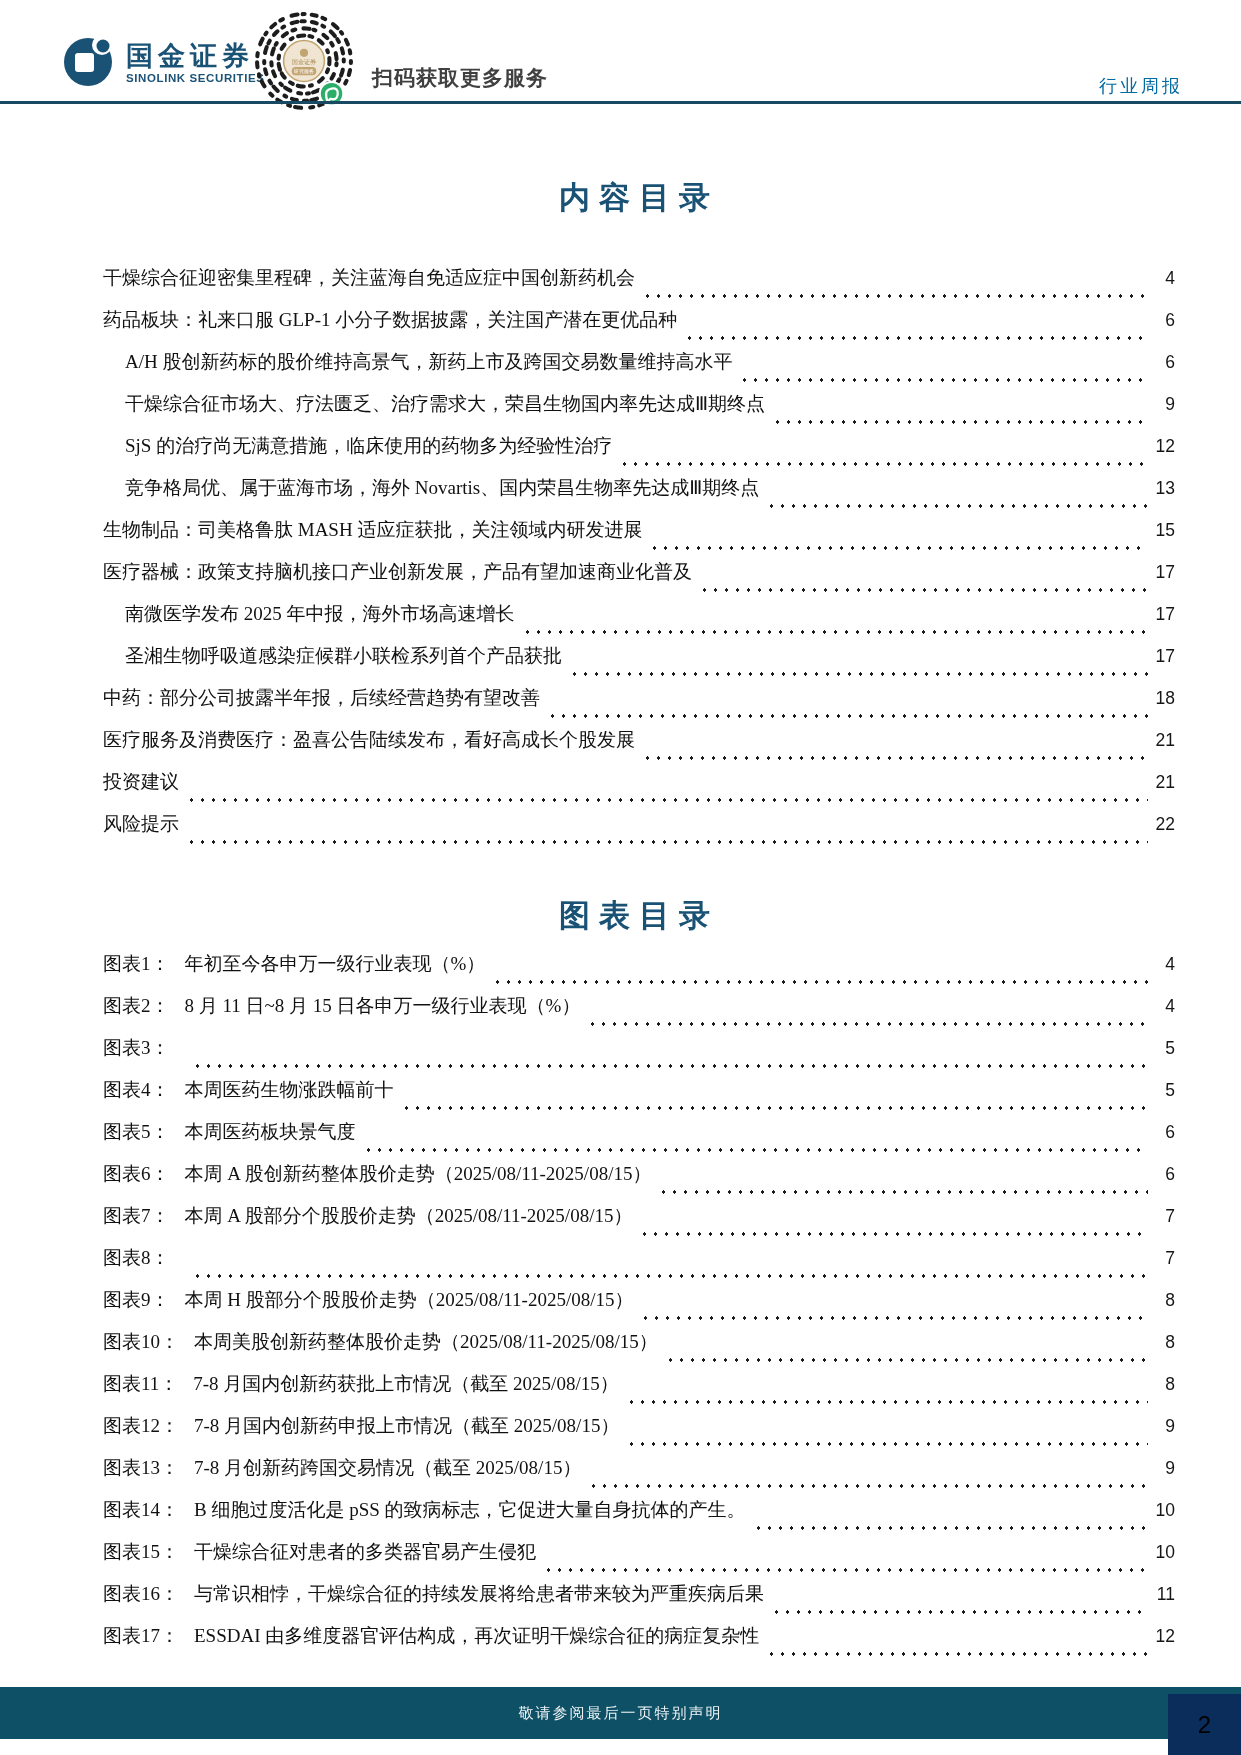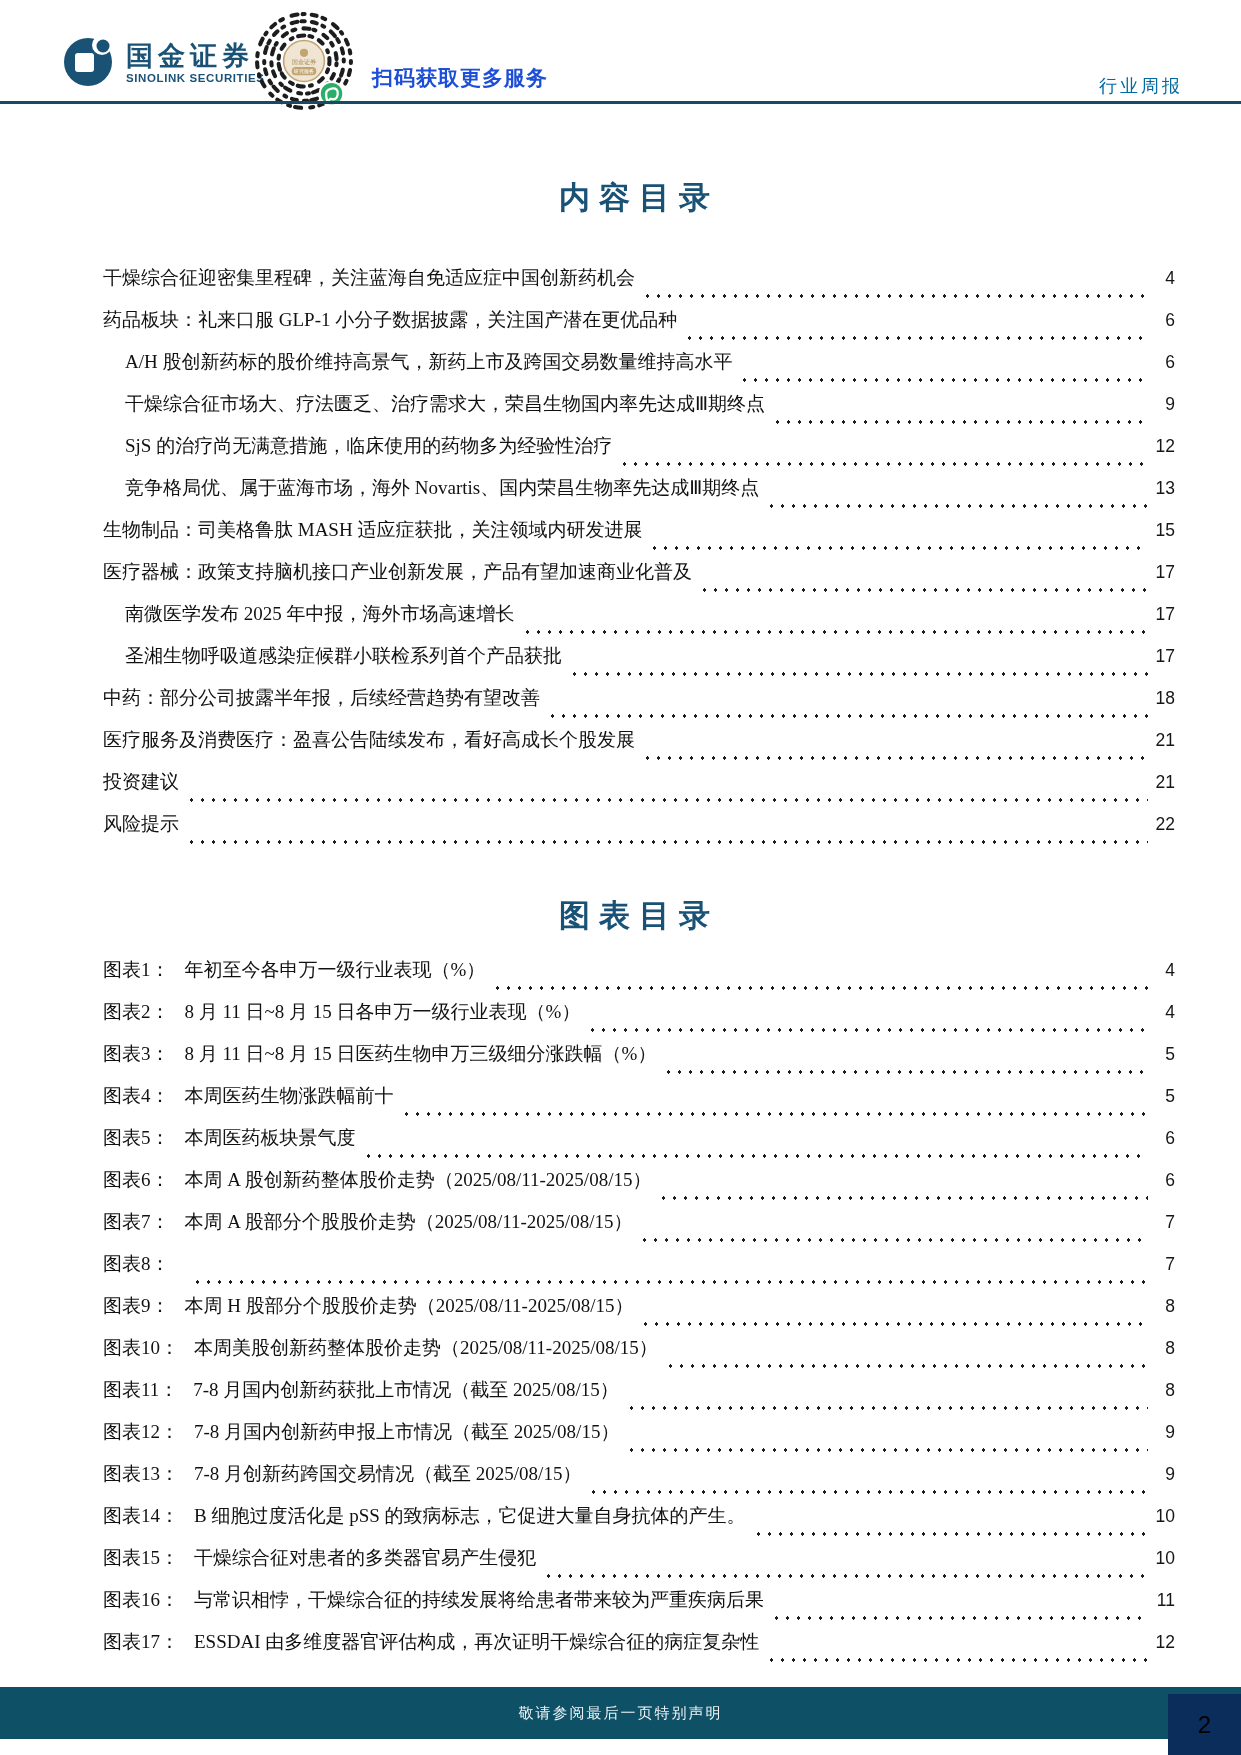--- a/index.html
+++ b/index.html
@@ -18,32 +18,32 @@
     margin:0 auto;background:#ffffff;overflow:hidden;
   }
 
   
   .header{position:relative;height:131px;}
   .header-rule{position:absolute;left:0;right:0;top:101px;height:3px;background:var(--rule);}
   .logo{position:absolute;left:62px;top:34px;display:flex;align-items:center;gap:10px;}
   .logo-text .cn{color:var(--brand);font-family:"Liberation Sans",sans-serif;font-weight:bold;font-size:27px;letter-spacing:5px;line-height:1.05;}
   .logo-text .en{color:var(--brand);font-family:"Liberation Sans",sans-serif;font-weight:bold;font-size:11.5px;letter-spacing:0.6px;margin-top:2px;}
   .qr{position:absolute;left:253px;top:10px;width:102px;height:102px;}
-  .qr-caption{position:absolute;left:372px;top:64px;font-family:"Liberation Sans",sans-serif;font-weight:600;font-size:21px;color:#1d4ed8;letter-spacing:1px;}
+  .qr-caption{position:absolute;left:372px;top:64px;font-family:"Liberation Sans",sans-serif;font-weight:600;font-size:21px;color:#404040;letter-spacing:1px;}
   .report-type{position:absolute;right:58px;top:74px;font-size:18px;color:#0369a1;letter-spacing:3px;}
 
   
   .content{padding:0 66px 0 103px;}
   .section-title{
     text-align:center;color:var(--brand);
     font-size:31px;font-weight:bold;letter-spacing:9px;
     height:44px;line-height:44px;
   }
   .toc-title{margin-top:45px;margin-bottom:45px;}
-  .figures-title{margin-top:41px;margin-bottom:19px;}
+  .figures-title{margin-top:41px;margin-bottom:13px;}
 
   .row{
     display:flex;align-items:baseline;
     height:42px;font-size:19px;color:var(--ink);
     white-space:nowrap;
   }
   .row.level2{padding-left:22px;justify-content:space-between;}
   .entry-text{flex:0 0 auto;}
   .fig-label{flex:0 0 auto;margin-right:15px;}
   .leader{
@@ -203,21 +203,20 @@
           <span class="page-num">4</span>
         </div>
         <div class="row">
           <span class="fig-label">图表2：</span>
           <span class="entry-text">8 月 11 日~8 月 15 日各申万一级行业表现（%）</span>
           <span class="leader"></span>
           <span class="page-num">4</span>
         </div>
         <div class="row">
           <span class="fig-label">图表3：</span>
-          <span class="entry-text">8 月 11 日~8 月 15 日医药生物申万三级细分涨跌幅（%）</span>
           <span class="leader"></span>
           <span class="page-num">5</span>
         </div>
         <div class="row">
           <span class="fig-label">图表4：</span>
           <span class="entry-text">本周医药生物涨跌幅前十</span>
           <span class="leader"></span>
           <span class="page-num">5</span>
         </div>
         <div class="row">

